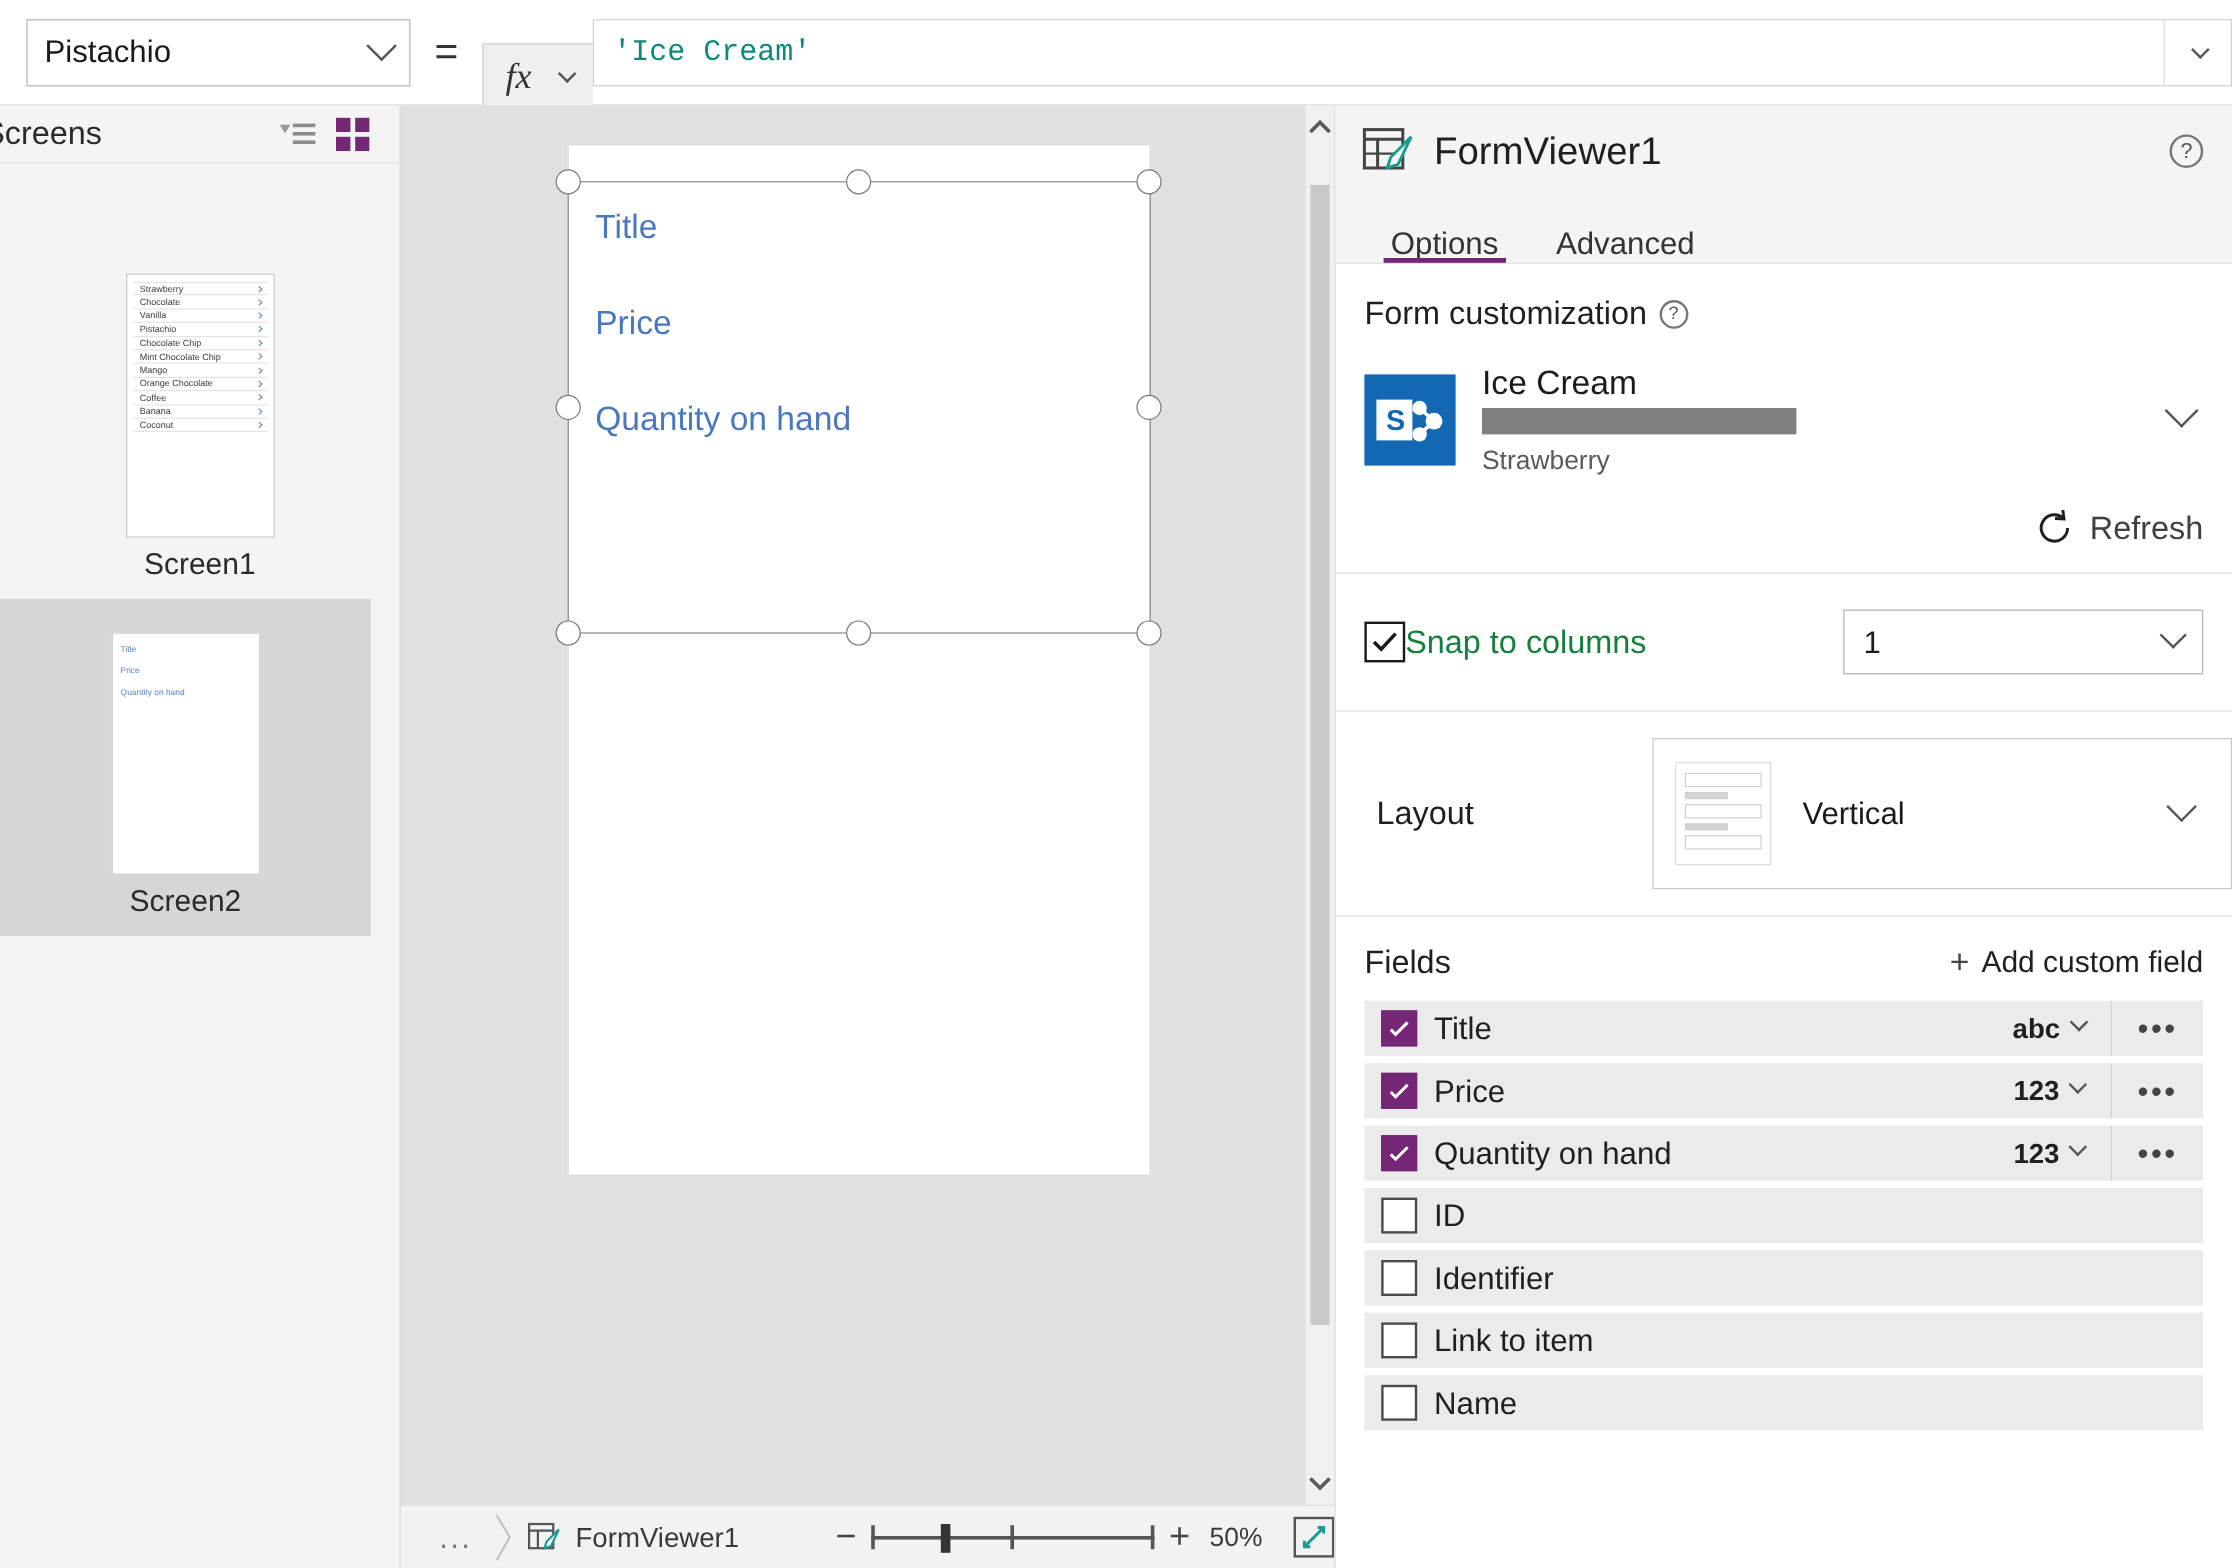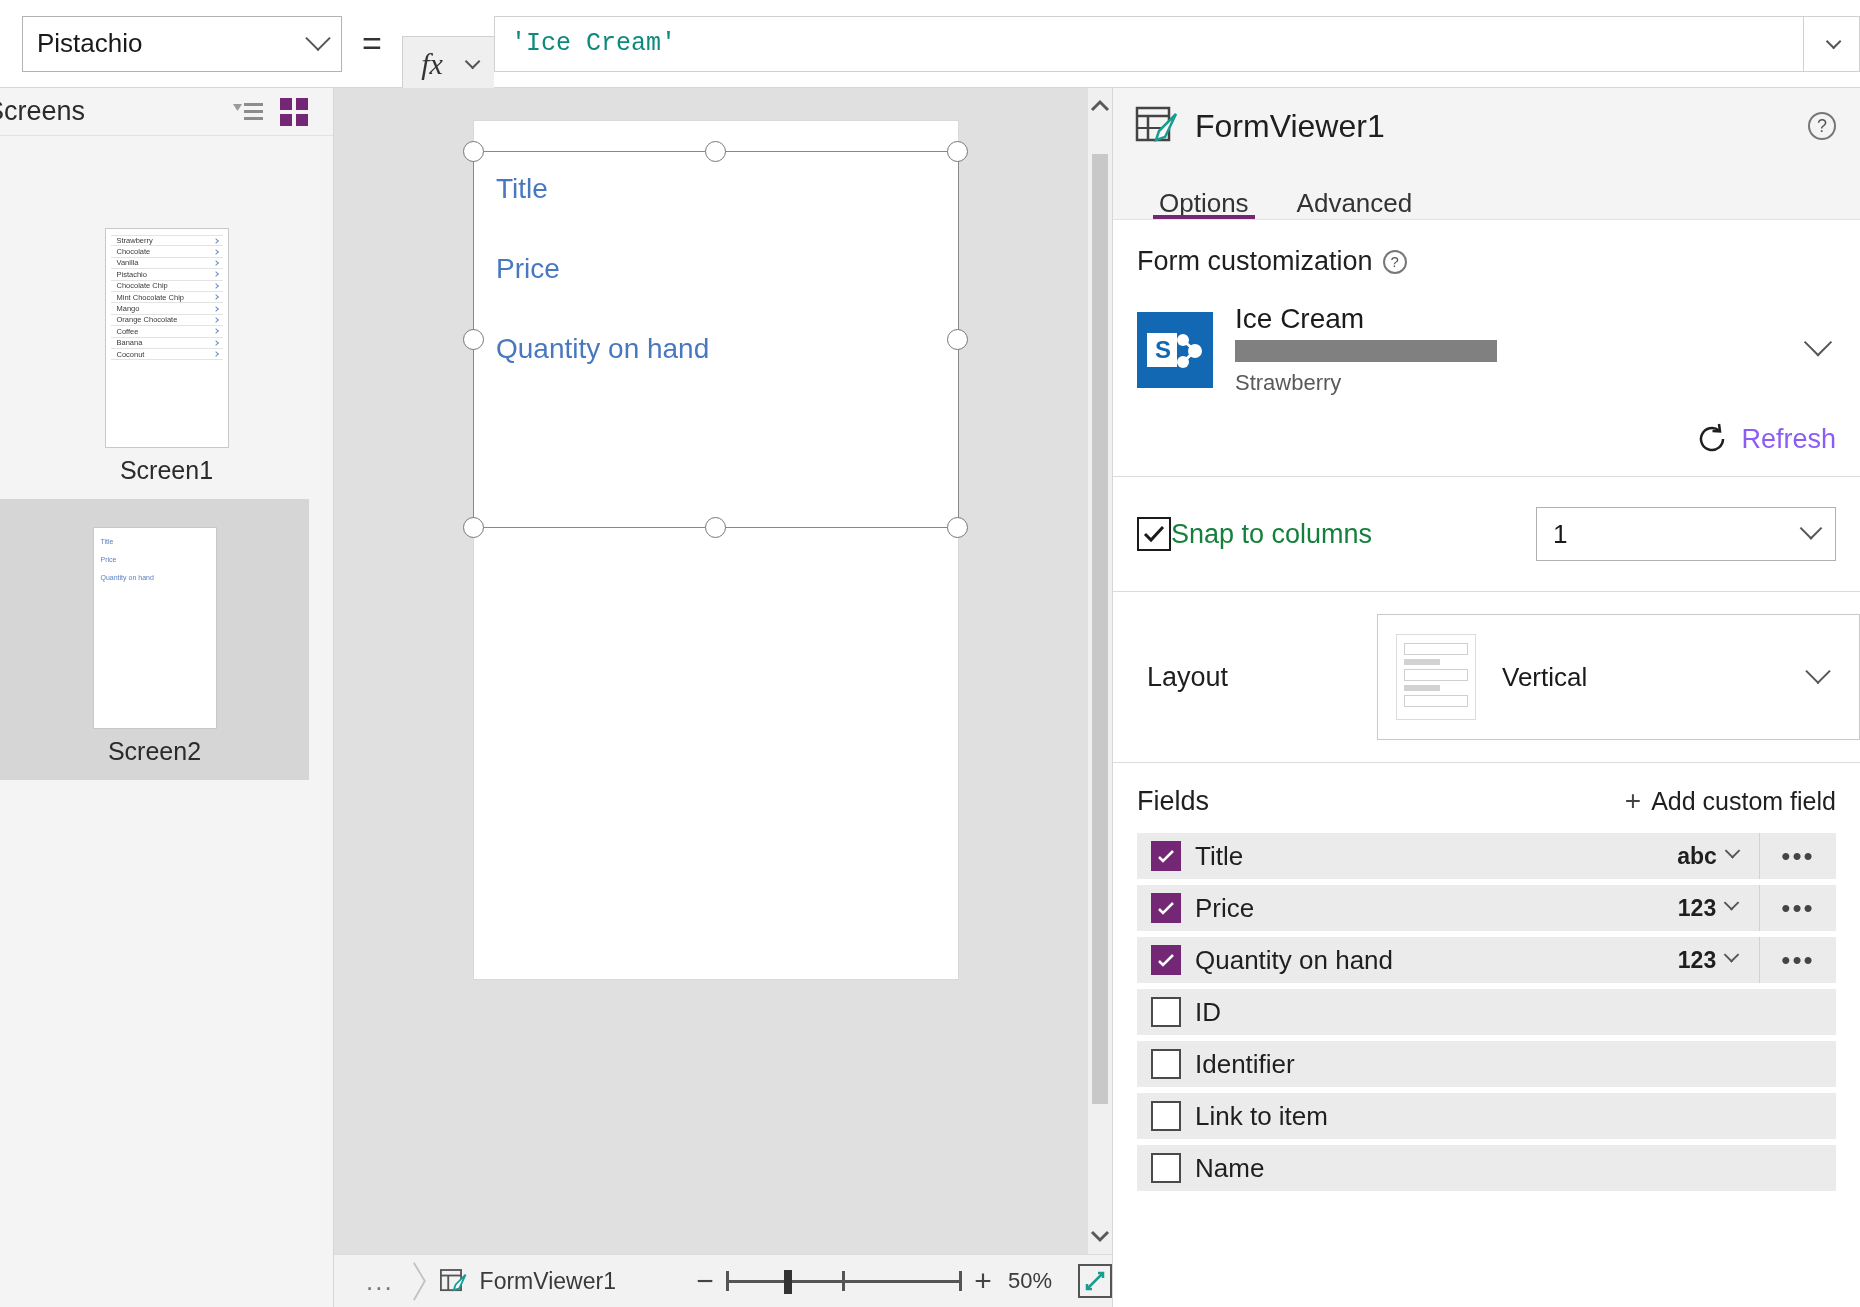--- a/index.html
+++ b/index.html
@@ -195,21 +195,21 @@
   .ds-name { font-size: 28px; color: #1a1a1a; }
   .ds-email {
     font-size: 20px; color:#888; background:#808080;
     display:inline-block; height:22px; width: 262px; margin-top: 5px;
   }
   .ds-type { font-size: 22px; color:#5a5a5a; margin-top: 4px; }
 
   .refresh-row {
     display:flex; align-items:center; justify-content:flex-end;
     gap: 12px; padding: 26px 24px 20px 0;
-    font-size: 27px; color:#8b5cf6;
+    font-size: 27px; color:#404040;
   }
   .hr { height:1px; background:#dcdcdc; }
 
   .snap-row { display:flex; align-items:center; padding: 30px 24px; }
   .cb-box {
     width: 34px; height: 34px; border: 2.5px solid #1a1a1a; background:#fff;
     display:flex; align-items:center; justify-content:center;
   }
   .snap-label { font-size: 27px; color:#15803d; flex:1; }
   .num-select {

